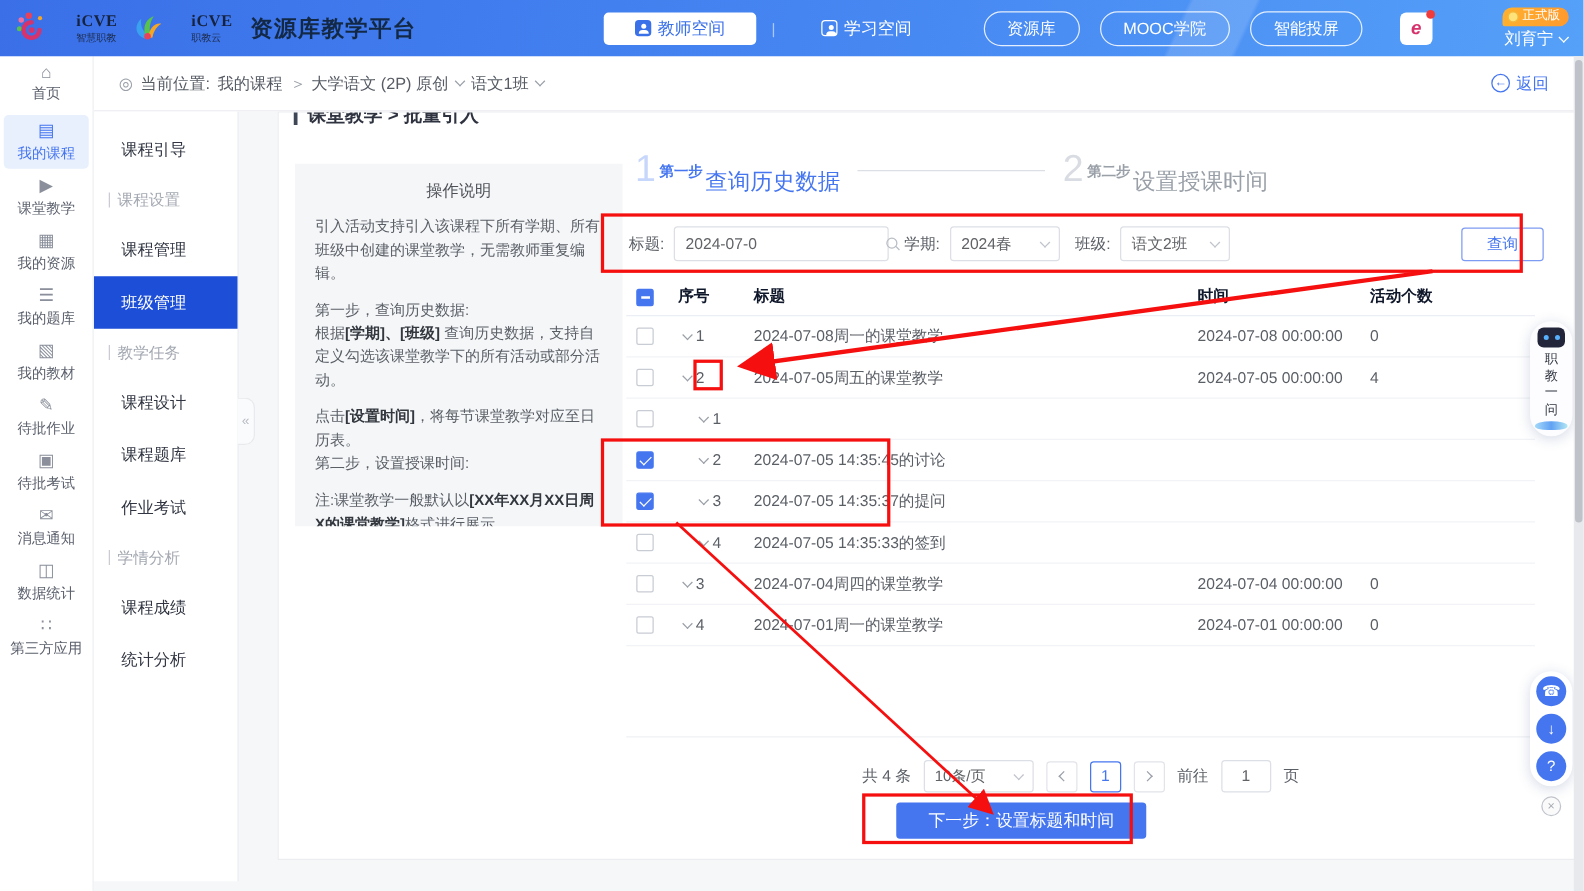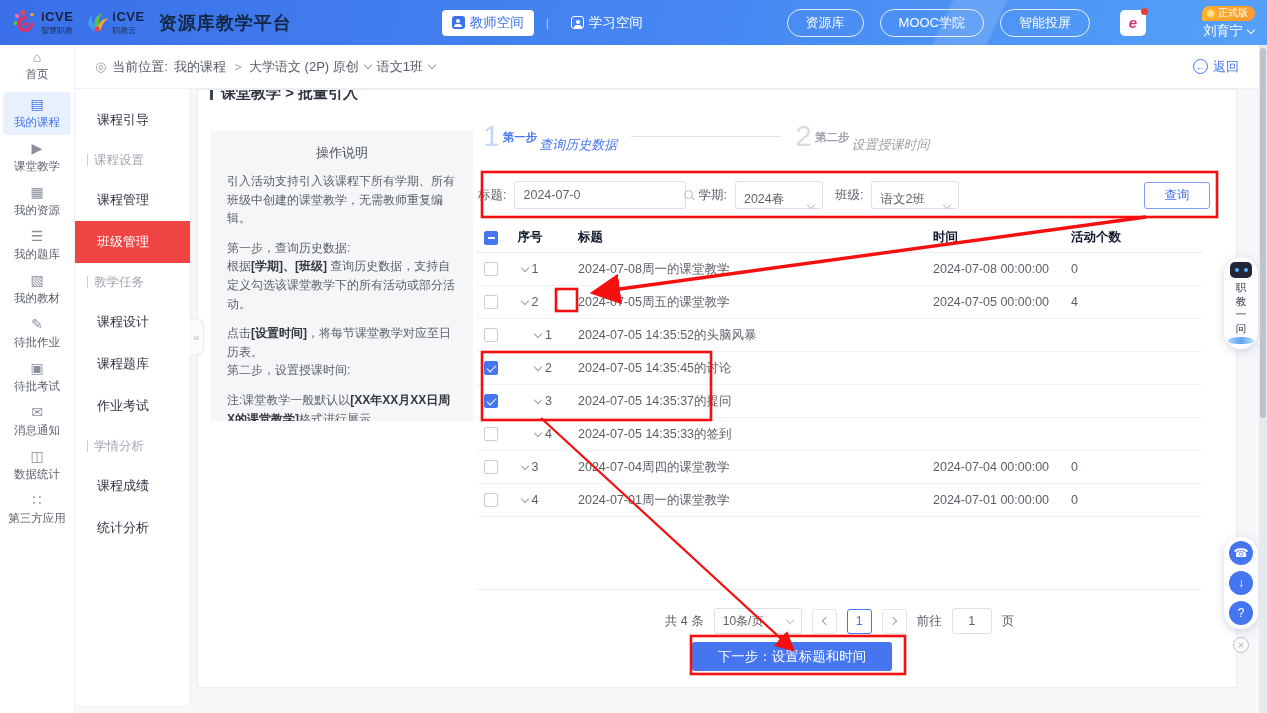--- a/index.html
+++ b/index.html
@@ -5,27 +5,27 @@
   * { margin:0; padding:0; box-sizing:border-box; }
   html,body { background:#e9eaee; }
   body { font-family:"Liberation Sans","DejaVu Sans",sans-serif; }
   .app { position:relative; width:1267px; height:713px; background:#f6f7f9; overflow:hidden; font-size:12px; color:#606266; }
 
   
   .top-header { position:absolute; top:0; left:0; width:100%; height:45px;
     background:linear-gradient(100deg,#3a6fe8 0%,#4687f2 55%,#55a0f8 100%); display:flex; align-items:center; padding:0 12px; z-index:5; }
   .top-header::after{content:"";position:absolute;right:120px;top:0;width:340px;height:45px;
     background:linear-gradient(115deg,transparent 40%,rgba(255,255,255,.14) 41%,rgba(255,255,255,.14) 55%,transparent 56%);pointer-events:none;}
-  .logo-group { display:flex; align-items:center; gap:2px; margin-right:10px; }
+  .logo-group { display:flex; align-items:center; gap:22px; margin-right:10px;font-family:Liberation Serif, serif; }
   .logo-txt { display:flex; flex-direction:column; line-height:1; }
   .logo-txt .t { font-size:13px; font-weight:bold; color:#16233f; letter-spacing:.5px; }
   .logo-txt .s { font-size:8px; color:#1d2c4c; margin-top:4px; }
   .platform-title { font-size:18px; color:#132845; font-weight:600; letter-spacing:1px; margin-left:4px; }
   .hdr-nav { display:flex; align-items:center; gap:12px; margin-left:150px; }
-  .hdr-nav-item { display:flex; align-items:center; gap:5px; color:#fff; font-size:13.5px; cursor:pointer; padding:4px 10px; border-radius:4px; }
+  .hdr-nav-item { display:flex; align-items:center; gap:5px; color:#fff; font-size:13.5px; cursor:pointer; padding:4px 25px; border-radius:4px; }
   .hdr-nav-item.active { background:#fff; color:#3a70e8; }
   .hdr-nav-sep { color:rgba(255,255,255,.55); font-size:12px; }
   .nav-ico{width:13px;height:13px;border-radius:3px;position:relative;display:inline-block;background:#3a70e8;}
   .nav-ico::before{content:"";position:absolute;left:4.5px;top:2.5px;width:4px;height:4px;border-radius:50%;background:#fff;}
   .nav-ico::after{content:"";position:absolute;left:2.5px;top:7.5px;width:8px;height:3.5px;border-radius:4px 4px 0 0;background:#fff;}
   .nav-ico.light{background:transparent;border:1.2px solid #fff;}
   .hdr-right { margin-left:auto; display:flex; align-items:center; gap:16px; }
   .pill-btn { border:1px solid rgba(255,255,255,.85); color:#fff; font-size:13px; border-radius:14px; padding:4px 18px; cursor:pointer; background:transparent; }
   .user-blk { display:flex; align-items:center; gap:8px; margin-left:14px; }
   .avatar { width:26px; height:26px; background:#fff; border-radius:5px; display:flex; align-items:center; justify-content:center; font-weight:bold; font-style:italic; font-size:15px; color:#d6336c; position:relative; }
@@ -52,53 +52,53 @@
   .crumb-bar .pin { color:#9aa0a8; margin-right:6px; font-size:13px; }
   .crumb-piece { margin-right:6px; color:#565b64; display:flex; align-items:center; gap:6px; cursor:pointer; }
   .crumb-piece .chev { color:#9aa0a8; }
   .crumb-sep { margin:0 4px 0 0; color:#9aa0a8; }
   .back-link { margin-left:auto; color:#4576f0; display:flex; align-items:center; gap:5px; cursor:pointer; font-size:13px; }
   .back-ico { width:15px; height:15px; border:1.2px solid #4576f0; border-radius:50%; display:inline-flex; align-items:center; justify-content:center; font-size:10px; line-height:1; }
 
   
   .cmenu { position:absolute; top:89px; left:75px; width:116px; bottom:8px; background:#fff; border-right:1px solid #e9ebef; z-index:2; padding-top:10px; }
   .m-link { height:42px; display:flex; align-items:center; padding-left:22px; font-size:13px; color:#303541; cursor:pointer; }
-  .m-link.active { background:#ef4444; color:#fff; }
+  .m-link.active { background:#1d4ed8; color:#fff; }
   .m-sec { height:38px; display:flex; align-items:center; padding-left:12px; font-size:12.5px; color:#a3a8b1; gap:6px; }
   .m-sec .bar { width:1px; height:12px; background:#c9ccd3; display:inline-block; }
   .collapse-tab { position:absolute; left:190px; top:318px; width:14px; height:38px; background:#fafbfc; border:1px solid #e8eaee; border-left:none; border-radius:0 8px 8px 0; display:flex; align-items:center; justify-content:center; color:#b6bac2; font-size:11px; cursor:pointer; z-index:2; }
 
   
-  .panel { position:absolute; left:197px; top:89px; width:1040px; bottom:25px; background:#fff; border:1px solid #ecedf0; overflow:hidden; z-index:1; }
+  .panel { position:absolute; left:222px; top:89px; width:1040px; bottom:25px; background:#fff; border:1px solid #ecedf0; overflow:hidden; z-index:1; }
   .panel-title { position:absolute; top:-7px; left:12px; font-size:15px; font-weight:bold; color:#2f3340; display:flex; align-items:center; gap:8px; line-height:20px; }
   .panel-title .tbar { width:3px; height:14px; background:#3f4656; display:inline-block; }
 
   .instr { position:absolute; left:13px; top:41px; width:262px; height:290px; background:#f5f6f8; padding:13px 16px; overflow:hidden; }
   .instr-title { text-align:center; font-size:13px; color:#4d5157; margin-bottom:10px; }
   .instr-body { font-size:12px; line-height:1.55; color:#5a5f66; }
   .ipara { margin-bottom:11px; }
   .ipara b { color:#33373e; }
 
   .steps { position:absolute; left:285px; top:28px; height:36px; display:flex; align-items:center; }
   .step { display:flex; align-items:center; }
   .step-num { font-size:30px; font-weight:300; line-height:1; margin-right:3px; }
   .step-pre { font-size:11.5px; font-weight:bold; margin-right:2px; margin-top:2px; }
-  .step-lbl { font-size:13px; margin-top:17px;font-style:italic; }
+  .step-lbl { font-size:18px; margin-top:17px; }
   .step.on .step-num{ color:#c7d7fb; } .step.on .step-pre,.step.on .step-lbl{ color:#4576f0; }
   .step.off .step-num{ color:#d9dce2; } .step.off .step-pre,.step.off .step-lbl{ color:#9aa0a8; }
   .step-line { width:150px; height:1px; background:#dcdfe6; margin:0 14px; }
 
   .filter-row { position:absolute; left:280px; top:86px; width:732px; height:38px; display:flex; align-items:center; }
   .f-label { font-size:12.5px; color:#5a5f66; margin-right:8px; }
   .f-input { width:172px; height:28px; border:1px solid #dcdfe6; border-radius:3px; display:flex; align-items:center; padding:0 8px; margin-right:12px; background:#fff; }
   .f-input input { border:none; outline:none; flex:1; font-size:12.5px; color:#606266; font-family:inherit; background:transparent; }
   .mag{position:relative;width:11px;height:11px;flex:none;}
   .mag::before{content:"";position:absolute;width:7px;height:7px;border:1.4px solid #b8bcc4;border-radius:50%;left:0;top:0;}
   .mag::after{content:"";position:absolute;width:4px;height:1.4px;background:#b8bcc4;transform:rotate(45deg);left:7px;top:8.5px;}
-  .f-select { width:88px; height:28px; border:1px solid #dcdfe6; border-radius:3px; display:flex; align-items:flex-end; padding:0 8px; margin-right:12px; background:#fff; cursor:pointer; }
+  .f-select { width:88px; height:28px; border:1px solid #dcdfe6; border-radius:3px; display:flex; align-items:center; padding:0 8px; margin-right:12px; background:#fff; cursor:pointer; }
   .f-select .val { flex:1; font-size:12.5px; color:#606266; }
   .f-select .chev { color:#c0c4cc; }
   .query-btn { margin-left:auto; width:66px; height:27px; border:1px solid #7d9bf2; border-radius:3px; background:#fff; color:#4576f0; font-size:12.5px; cursor:pointer; font-family:inherit; }
 
   
   .table { position:absolute; left:278px; top:133px; width:727px; }
   .trow, .thead { display:grid; grid-template-columns:30px 48px 1fr 138px 132px; align-items:center; }
   .thead { height:30px; border-bottom:1px solid #ebeef5; color:#0f172a; font-weight:bold; font-size:12.5px; }
   .trow { height:33px; border-bottom:1px solid #f2f3f6; font-size:12.5px; color:#5a5f66; }
   .c-check { display:flex; justify-content:center; }
@@ -403,21 +403,20 @@
     <div class="c-count">4</div>
   </div>
           <div class="trow sub">
     <div class="c-check">
               <span class="cbx"></span>
             </div>
     <div class="c-num">
               <span class="chev exp-chev" hidden=""></span>
               <span class="numtxt">1</span>
             </div>
-    <div class="c-title">2024-07-05 14:35:52的头脑风暴</div>
     <div class="c-time"></div>
     <div class="c-count"></div>
   </div>
           <div class="trow sub">
     <div class="c-check">
               <span class="cbx checked"></span>
             </div>
     <div class="c-num">
               <span class="chev exp-chev" hidden=""></span>
               <span class="numtxt">2</span>

